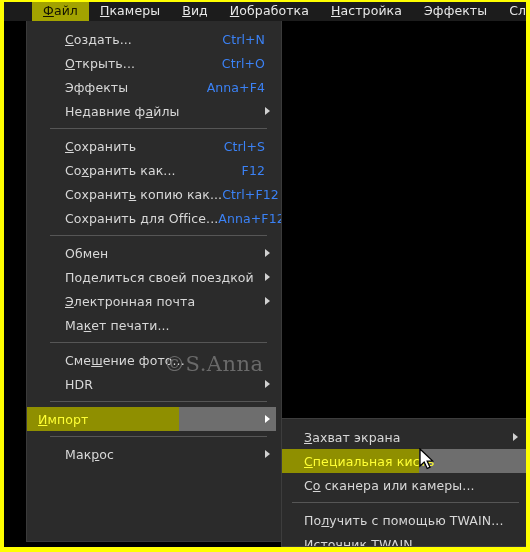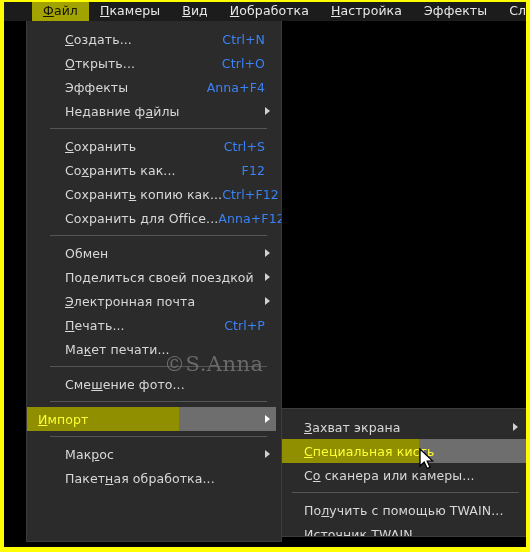--- a/index.html
+++ b/index.html
@@ -67,21 +67,21 @@
     border: 1px solid #3a3a3a;
     border-top: none;
     overflow: hidden;
     text-align: center;
   }
 
   
   #import-submenu {
     position: absolute;
     left: 277px;
-    top: 408px;
+    top: 418px;
     width: 249px;
     height: 129px;
     background: #2b2b2b;
     border: 1px solid #3d3d3d;
     overflow: hidden;
   }
 
   .menu-item {
     position: relative;
     height: 24px;
@@ -267,56 +267,53 @@
     <div class="menu-item">
       <span class="label">Поделиться своей поездкой</span>
       <span class="arrow"></span>
     </div>
 
     <div class="menu-item">
       <span class="label"><span class="acc">Э</span>лектронная почта</span>
       <span class="arrow"></span>
     </div>
 
-    <div class="menu-item">
-      <span class="label"><span class="acc">П</span>ечать...</span>
-      <span class="shortcut">Ctrl+P</span>
-    </div>
 
     <div class="menu-item">
       <span class="label">Ма<span class="acc">к</span>ет печати...</span>
     </div>
 
     <div class="separator"></div>
 
     <div class="menu-item">
       <span class="label">Сме<span class="acc">ш</span>ение фото...</span>
     </div>
 
+    <div class="menu-item">
+      <span class="label">HDR</span>
+      <span class="arrow"></span>
+    </div>
 
     <div class="separator"></div>
 
     <div class="menu-item hl">
       <span class="hl-olive"></span>
       <span class="hl-grey"></span>
       <span class="label"><span class="acc">И</span>мпорт</span>
       <span class="arrow"></span>
     </div>
 
 
     <div class="separator"></div>
 
     <div class="menu-item">
       <span class="label">Мак<span class="acc">р</span>ос</span>
       <span class="arrow"></span>
     </div>
 
-    <div class="menu-item">
-      <span class="label">Пакет<span class="acc">н</span>ая обработка...</span>
-    </div>
 
     <div class="menu-item">
       
     </div>
 
   </div>
 
   <div id="import-submenu">
 
     <div class="spacer-top"></div>

